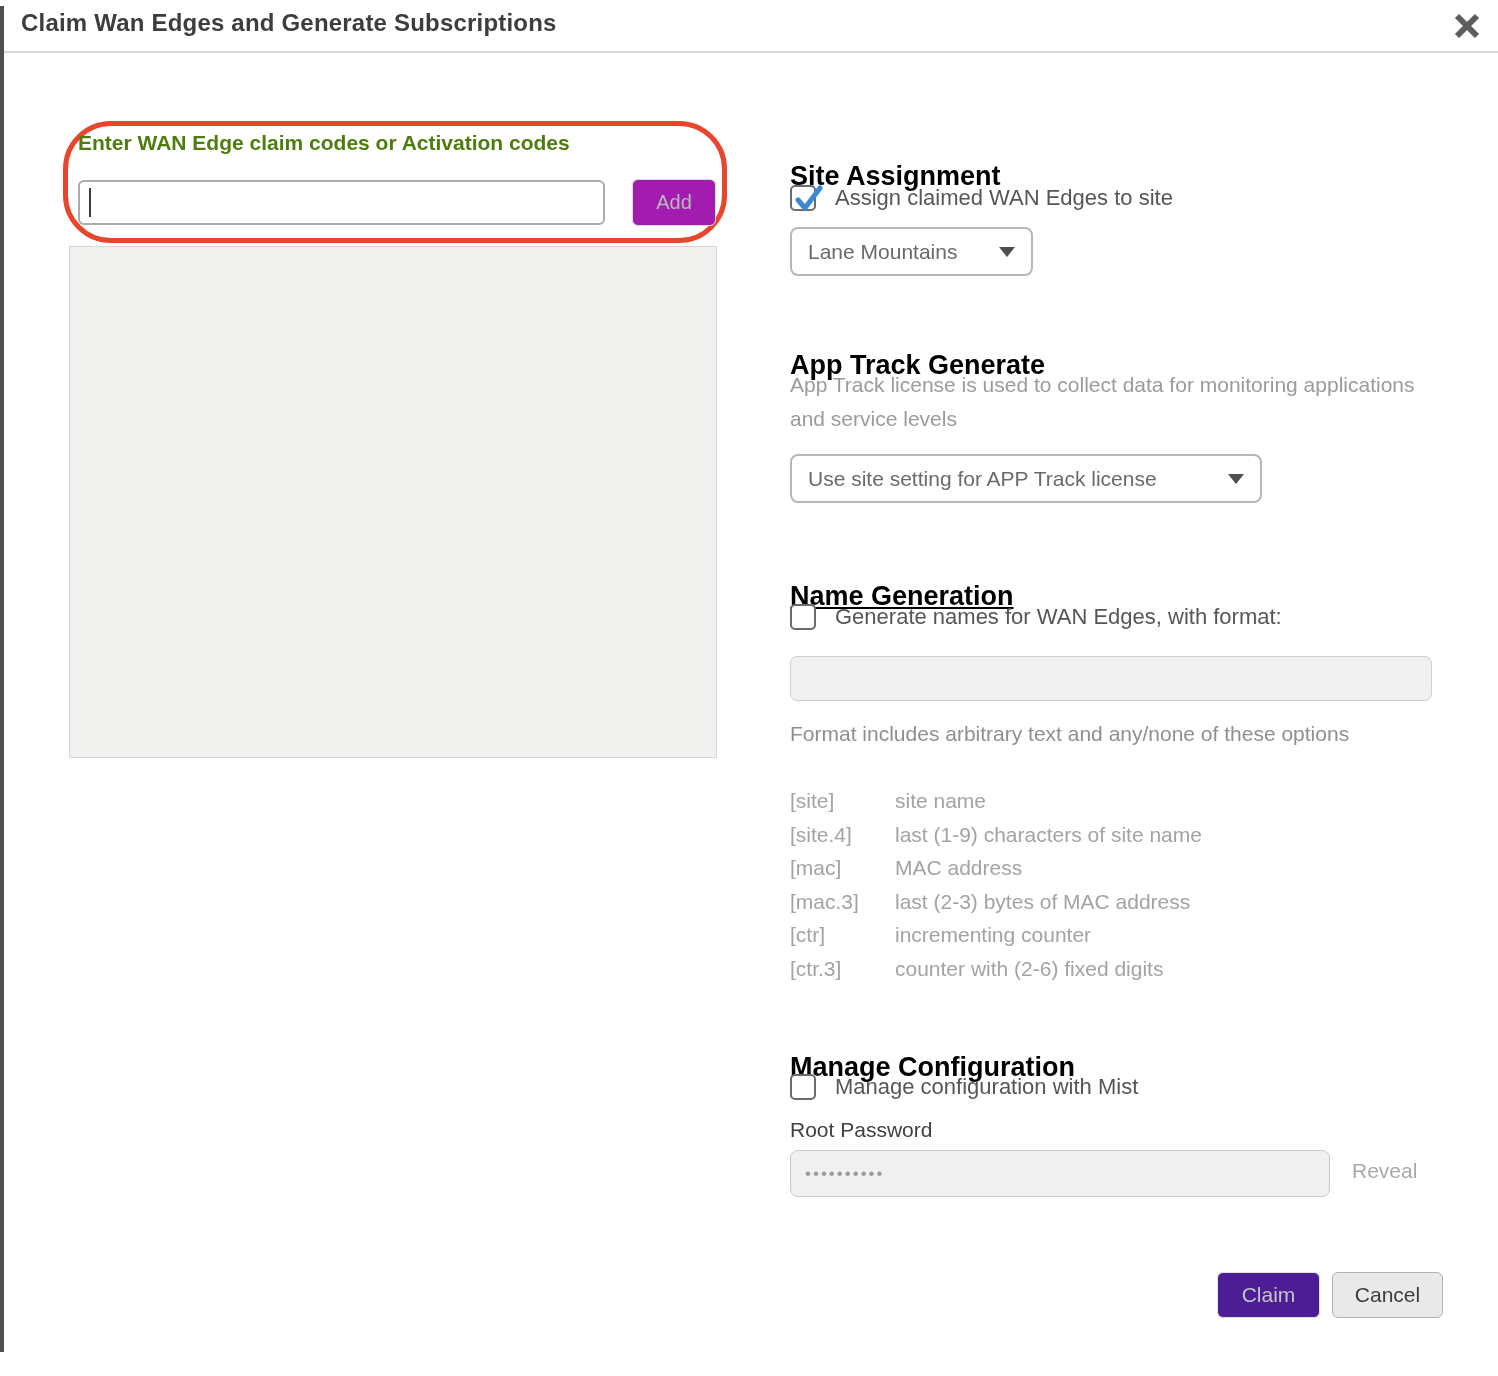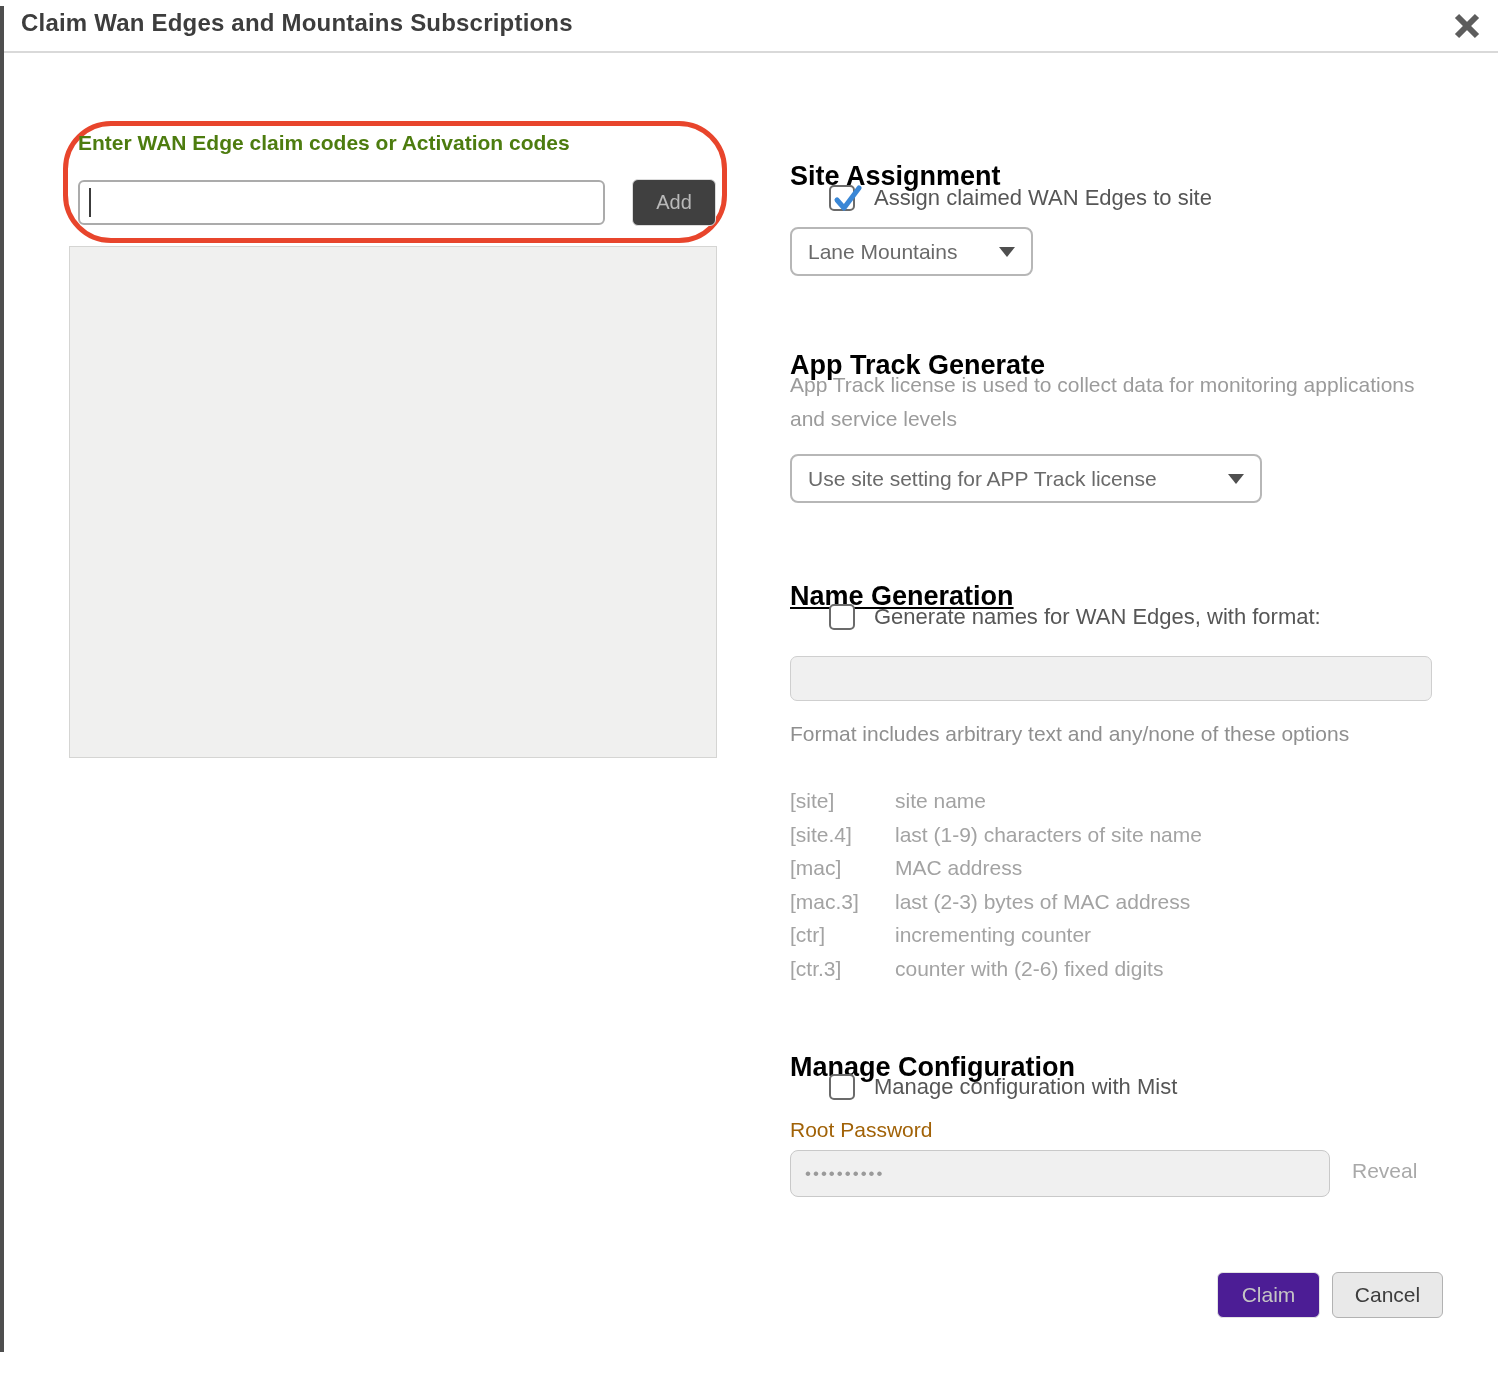--- a/index.html
+++ b/index.html
@@ -24,33 +24,33 @@
 
   
   .annotation{left:63px;top:121px;width:664px;height:122px;border:5px solid #e8452c;border-radius:48px;box-sizing:border-box;background:transparent;}
 
   .claim-label{left:78px;top:131px;font-size:21px;font-weight:bold;color:#4d7c0f;}
   .claim-input{left:78px;top:180px;width:527px;height:45px;box-sizing:border-box;
     border:2px solid #ababab;border-radius:6px;background:#fff;font-size:20px;color:#444;
     padding:0 12px;outline:none;}
   .caret{left:89px;top:188px;width:2px;height:29px;background:#3c3c3c;}
   .add-btn{left:632px;top:179px;width:84px;height:47px;box-sizing:border-box;
-    background:#404040;border:1px solid #dcdcdc;border-radius:6px;
+    background:#a21caf;border:1px solid #dcdcdc;border-radius:6px;
     color:#b9b9b9;font-size:20px;display:flex;align-items:center;justify-content:center;}
   .code-list{left:69px;top:246px;width:648px;height:512px;box-sizing:border-box;
     background:#f0f0ef;border:1px solid #d5d5d3;}
 
   
   .section-heading{font-size:27px;font-weight:bold;color:#000000;margin-top:31px;}
   .h-site{left:790px;top:130px;}
   .h-apptrack{left:790px;top:319px;}
   .h-namegen{left:790px;top:550px;text-decoration:underline;}
   .h-manage{left:790px;top:1021px;}
 
-  .checkbox-row{display:flex;align-items:flex-end;margin-left:39px;}
+  .checkbox-row{display:flex;align-items:flex-end;}
   .checkbox{width:26px;height:26px;box-sizing:border-box;border:2px solid #6b6b6b;border-radius:5px;background:#fff;position:relative;flex:0 0 auto;cursor:pointer;}
   .checkbox svg{position:absolute;left:-1px;top:-5px;overflow:visible;}
   .cb-label{font-size:22px;color:#565656;margin-left:19px;line-height:26px;}
 
   .row-assign{left:790px;top:185px;}
   .row-generate{left:790px;top:604px;}
   .row-managecfg{left:790px;top:1074px;}
 
   .dropdown{box-sizing:border-box;border:2px solid #b7b7b7;border-radius:8px;background:#fff;
     display:flex;align-items:center;justify-content:space-between;cursor:pointer;padding:0 16px;}
@@ -63,39 +63,39 @@
   .help-text{left:790px;top:717px;width:640px;font-size:21px;color:#8f8f8f;line-height:33px;}
 
   .format-input{left:790px;top:656px;width:642px;height:45px;box-sizing:border-box;
     background:#f0f0f0;border:1px solid #cfcfcf;border-radius:7px;outline:none;font-size:20px;color:#666;padding:0 12px;}
 
   .token-table{left:790px;top:784px;width:660px;font-size:21px;color:#a3a3a3;line-height:33.5px;}
   .token-row{display:flex;}
   .token-code{width:105px;flex:0 0 auto;}
   .token-desc{flex:1;}
 
-  .root-pw-label{left:790px;top:1118px;font-size:21px;color:#a16207;}
+  .root-pw-label{left:790px;top:1118px;font-size:21px;color:#404040;}
   .pw-input{left:790px;top:1150px;width:540px;height:47px;box-sizing:border-box;
     background:#f0f0f0;border:1px solid #c9c9c9;border-radius:8px;outline:none;
     font-size:17px;color:#9a9a9a;letter-spacing:2px;padding:0 14px;}
   .reveal-link{left:1352px;top:1159px;font-size:21px;color:#a9a9a9;cursor:pointer;}
 
   
   .btn{box-sizing:border-box;border-radius:6px;display:flex;align-items:center;justify-content:center;font-size:21px;cursor:pointer;}
   .btn-claim{left:1217px;top:1272px;width:103px;height:46px;background:#4c1d95;border:1px solid #e3e3e3;color:#c5c5c5;}
   .btn-cancel{left:1332px;top:1272px;width:111px;height:46px;background:#e9e9e9;border:1px solid #b2b2b2;color:#3d3d3d;}
 </style>
 </head>
 <body>
 
 <div id="screen">
 
   <div class="abs left-strip"></div>
 
-  <div class="abs dialog-title">Claim Wan Edges and Mountains Subscriptions</div>
+  <div class="abs dialog-title">Claim Wan Edges and Generate Subscriptions</div>
   <div class="abs close-btn">
     <span style="display:flex;">
       <svg width="30" height="30" viewBox="0 0 30 30">
         <line x1="5" y1="5" x2="25" y2="25" stroke="#5d5d5d" stroke-width="6"></line>
         <line x1="25" y1="5" x2="5" y2="25" stroke="#5d5d5d" stroke-width="6"></line>
       </svg>
     </span>
   </div>
   <div class="abs header-divider"></div>
 

